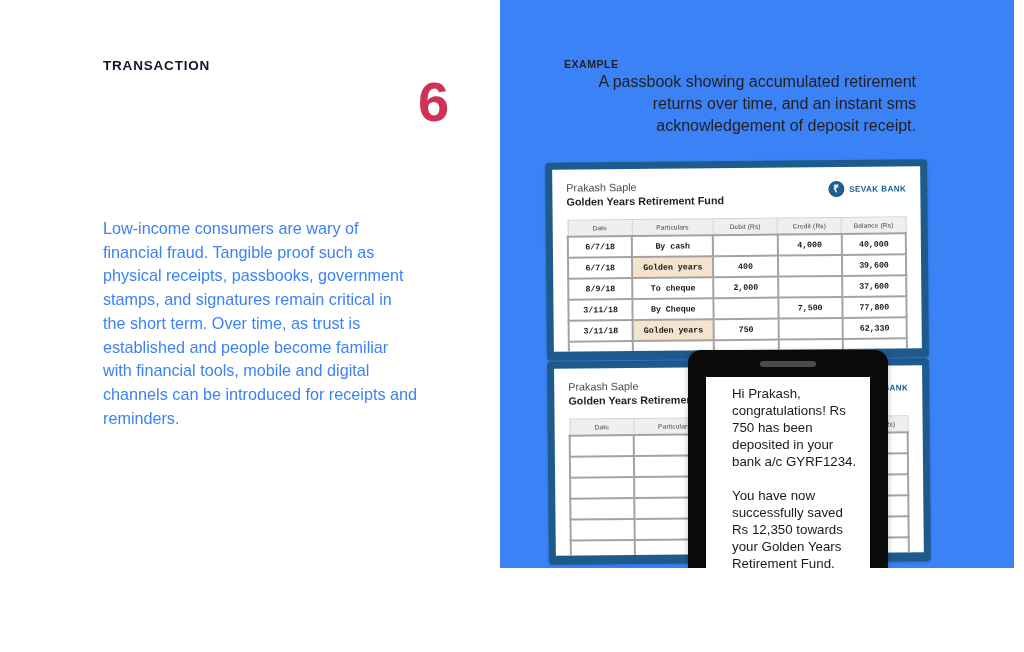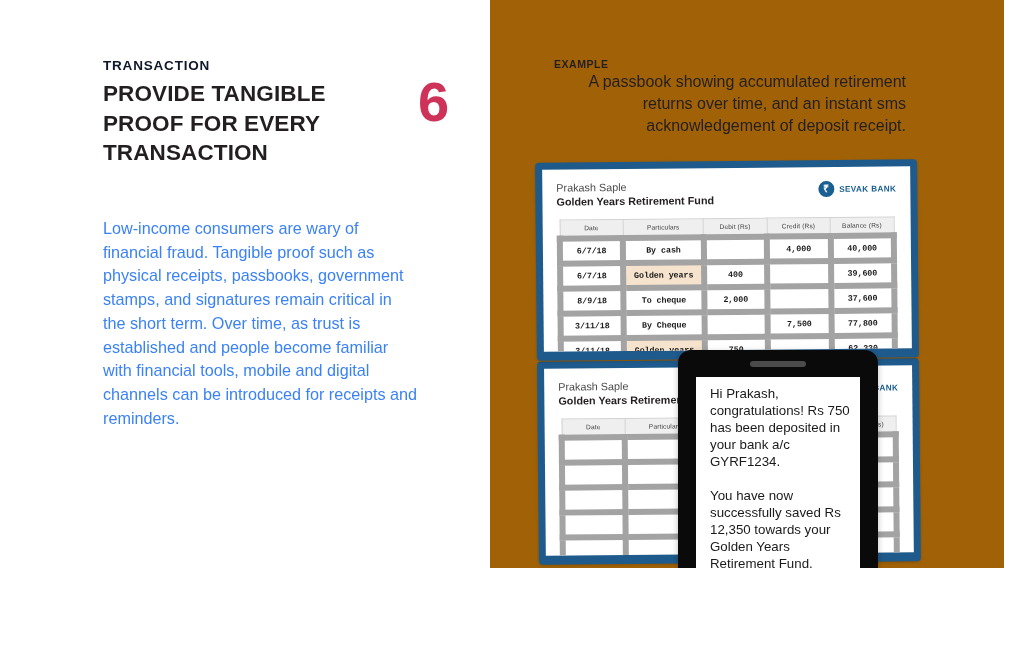--- a/index.html
+++ b/index.html
@@ -57,23 +57,23 @@
     width: 315px;
     font-size: 16.2px;
     line-height: 1.465;
     color: #3b82f6;
     font-family: "Liberation Sans", sans-serif;
   }
 
   
   .right-panel {
     position: absolute;
-    left: 490px; top: 0;
+    left: 500px; top: 0;
     width: 514px; height: 568px;
-    background: #a16207;
+    background: #3b82f6;
     overflow: hidden;
   }
   .example-label {
     position: absolute;
     left: 64px; top: 58px;
     font-size: 10.5px;
     font-weight: bold;
     letter-spacing: 0.05em;
     color: #231f20;
   }
@@ -170,21 +170,21 @@
     background: #efefef;
     border: 1px solid #d2d2d2;
     font-size: 6.6px;
     font-weight: normal;
     color: #444;
     text-align: center;
     padding: 4px 1px;
     letter-spacing: 0.02em;
   }
   table.pb-table td {
-    border: 6px solid #a3a3a3;
+    border: 2px solid #a3a3a3;
     height: 19px;
     text-align: center;
     font-family: "Liberation Mono", monospace;
     font-size: 8.4px;
     font-weight: bold;
     color: #1a1a1a;
     padding: 0 2px;
     letter-spacing: -0.01em;
   }
   td.hl { background: #f6e3cd; }
@@ -212,21 +212,21 @@
     width: 56px; height: 6px;
     background: #4b4b4b;
     border-radius: 3px;
   }
   .phone-screen {
     position: absolute;
     left: 18px; top: 27px;
     width: 164px;
     height: 193px;
     background: #ffffff;
-    padding: 9px 10px 0 14px;
+    padding: 9px 10px 0 26px;
     box-sizing: border-box;
     overflow: hidden;
   }
   .sms-text {
     font-size: 13.3px;
     line-height: 1.275;
     color: #1a1a1a;
     white-space: pre-wrap;
   }
   .phone-keys {
@@ -272,21 +272,20 @@
     border: 1px solid #555555;
     margin: -0.5px 0 0 -0.5px;
     background: transparent;
   }
 </style>
 </head>
 <body>
 
 <div class="left-panel">
   <div class="kicker">TRANSACTION</div>
-  <div class="headline">PROVIDE TANGIBLE PROOF FOR EVERY TRANSACTION</div>
   <div class="big-number">6</div>
   <div class="body-copy">Low-income consumers are wary of financial fraud. Tangible proof such as physical receipts, passbooks, government stamps, and signatures remain critical in the short term. Over time, as trust is established and people become familiar with financial tools, mobile and digital channels can be introduced for receipts and reminders.</div>
 </div>
 
 <div class="right-panel">
 
   <div class="example-label">EXAMPLE</div>
   <div class="example-text">A passbook showing accumulated retirement returns over time, and an instant sms acknowledgement of deposit receipt.</div>
 
   <div class="passbook-stack">

